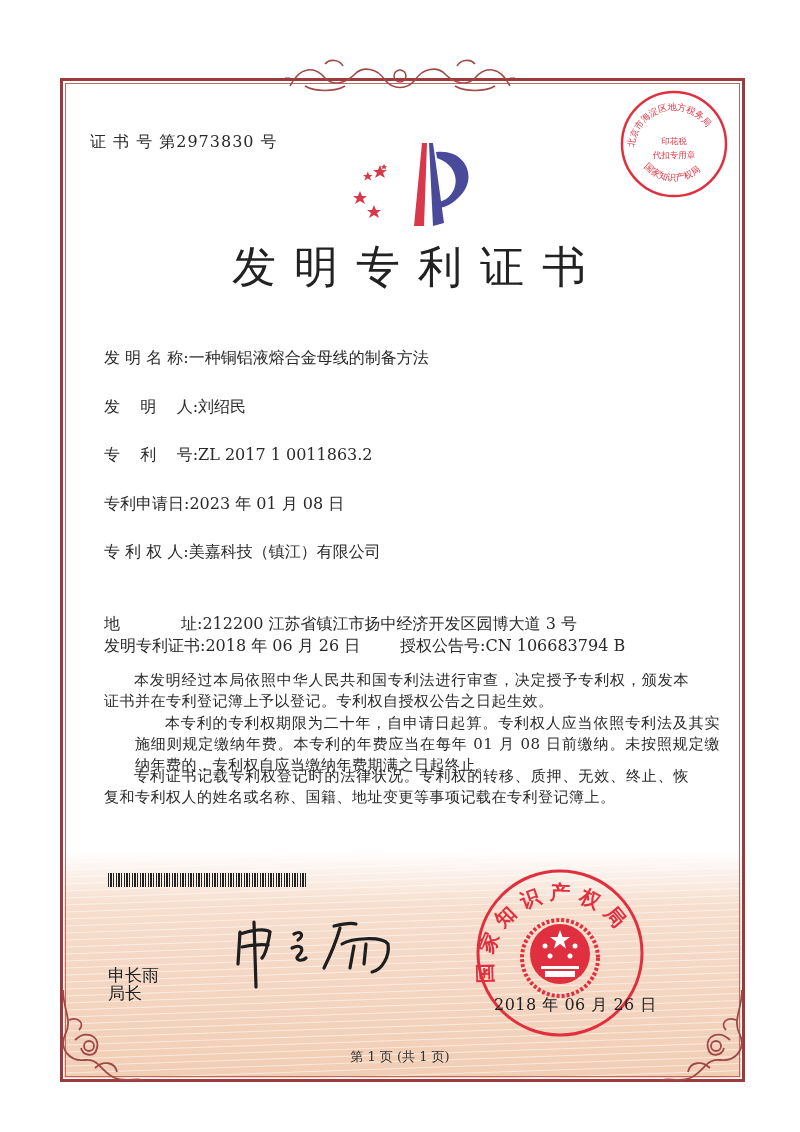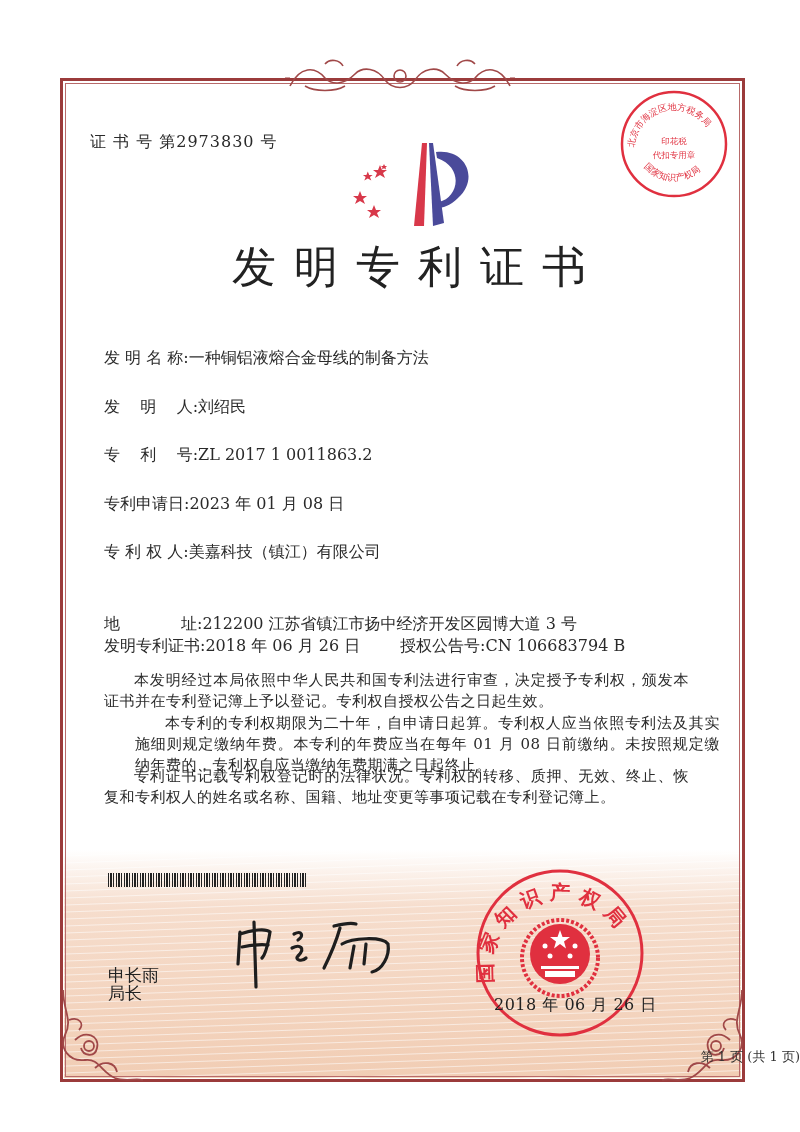--- a/index.html
+++ b/index.html
@@ -47,21 +47,21 @@
   }
   .director-title, .director-name {
     position: absolute; left: 108px; font-family: "DejaVu Sans", "Liberation Sans", sans-serif; font-size: 17px; color: #222;
   }
   .signature { position: absolute; left: 232px; top: 912px; width: 170px; height: 80px; }
   .stamp-main { position: absolute; left: 475px; top: 868px; width: 170px; height: 170px; }
   .stamp-date {
     position: absolute; left: 494px; top: 995px; font-size: 16px; color: #222; letter-spacing: 0.5px;
   }
   .page-footer {
-    position: absolute; left: 0; width: 800px; top: 1048px; text-align: right; font-size: 13px; color: #333;
+    position: absolute; left: 0; width: 800px; top: 1048px; text-align: center; font-size: 13px; color: #333;
   }
 </style>
 </head>
 <body>
 
 <div class="bg-wave"></div>
 
 <div class="frame-outer"></div>
 <div class="frame-inner"></div>
 

